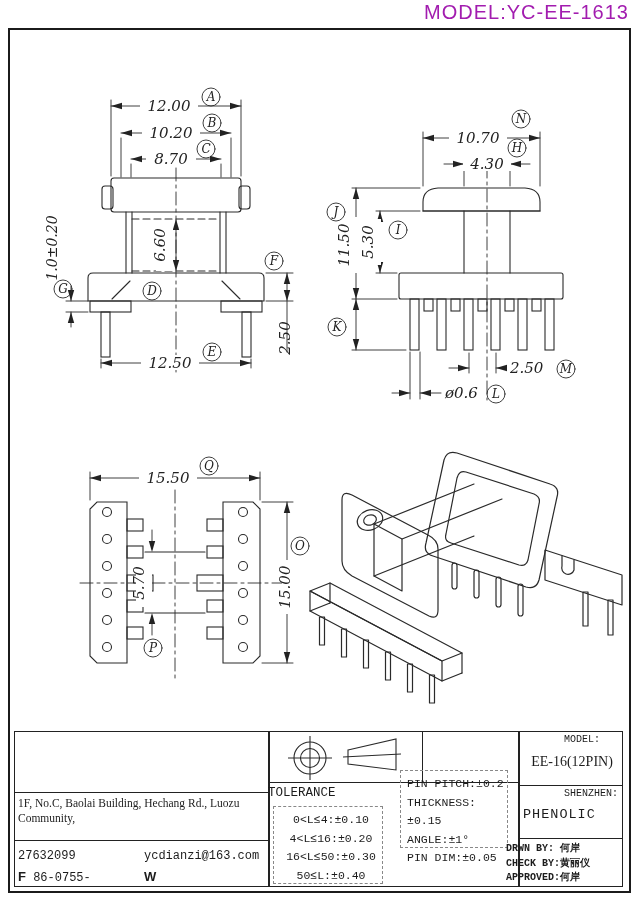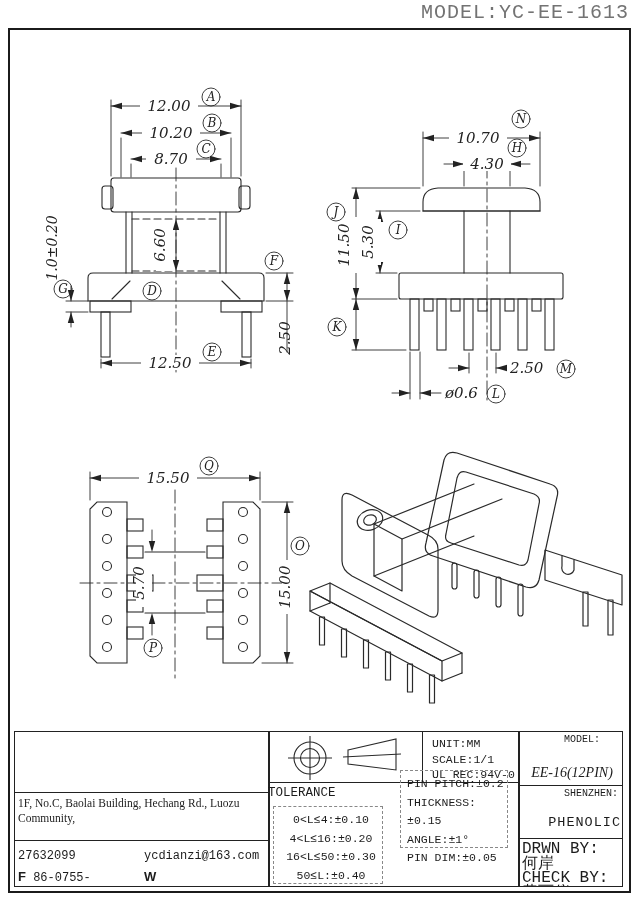--- a/index.html
+++ b/index.html
@@ -1,21 +1,21 @@
 <!DOCTYPE html>
 <html><head>
 <meta charset="utf-8">
 <style>
   html,body{margin:0;padding:0;background:#fff;}
   #page{position:relative;width:639px;height:900px;background:#fff;overflow:hidden;
         font-family:"Liberation Serif",serif;color:#1c1c1c;}
   #main-border{position:absolute;left:8px;top:28px;width:619px;height:861px;
         border:2px solid #1b1b1b;}
   #drawing-no{position:absolute;top:1px;right:10px;font-size:20px;letter-spacing:1px;
-        font-family:Liberation Mono, monospace;color:#737373;}
+        font-family:Liberation Sans, sans-serif;color:#a21caf;}
   svg text{fill:#222;}
   .dim{font:italic 15px "DejaVu Serif",serif;}
   .dimS{font:italic 14px "DejaVu Serif",serif;}
   .letter{font:italic 12px "DejaVu Serif",serif;}
   
   .tb{position:absolute;box-sizing:border-box;border:1.5px solid #222;}
   .tbline{position:absolute;background:#222;}
   .cell{position:absolute;box-sizing:border-box;overflow:hidden;}
   .company-cn{font-weight:bold;font-size:25px;letter-spacing:1px;line-height:1.05;
         font-family:"Liberation Serif",serif;}
@@ -355,45 +355,40 @@
   <div class="cell" style="left:270px;top:733px;width:150px;height:48px;">
     <svg width="150" height="48" viewBox="0 0 150 48" stroke="#2a2a2a" stroke-width="1.1" fill="none">
       <circle cx="40" cy="25" r="16"></circle>
       <circle cx="40" cy="25" r="9.5"></circle>
       <line x1="18" y1="25" x2="62" y2="25"></line>
       <line x1="40" y1="3" x2="40" y2="47"></line>
       <path d="M78,17 L126,6 L126,37 L78,31 Z"></path>
       <line x1="73" y1="24" x2="131" y2="21"></line>
     </svg>
   </div>
-  <div class="cell monotxt" style="left:432px;top:736px;width:86px;height:46px;font-size:11.5px;line-height:15.5px;">
-    <div>UNIT:MM</div>
-    <div>SCALE:1/1</div>
-    <div>UL REC:94V-0</div>
-  </div>
   <div class="cell monotxt" style="left:268px;top:786px;width:250px;height:16px;font-size:12.5px;text-align:left;">TOLERANCE</div>
   <div class="tolbox" style="left:273px;top:806px;width:110px;height:78px;text-align:center;">
     <div>0&lt;L≤4:±0.10</div>
     <div>4&lt;L≤16:±0.20</div>
     <div>16&lt;L≤50:±0.30</div>
     <div>50≤L:±0.40</div>
   </div>
   <div class="tolbox" style="left:400px;top:770px;width:108px;height:78px;">
     <div>PIN PITCH:±0.2</div>
     <div>THICKNESS:±0.15</div>
     <div>ANGLE:±1°</div>
     <div>PIN DIM:±0.05</div>
   </div>
 
   <div class="cell" style="left:523px;top:734px;width:98px;height:50px;">
     <div class="lbl">MODEL:</div>
-    <div style="font-size:14px;text-align:center;margin-top:20px;font-style:italic;">EE-16(12PIN)</div>
+    <div style="font-size:14px;text-align:center;margin-top:9px;">EE-16(12PIN)</div>
   </div>
   <div class="cell" style="left:523px;top:788px;width:98px;height:48px;">
     <div class="lbl">SHENZHEN:</div>
-    <div class="monotxt" style="font-size:13.5px;text-align:right;margin-top:16px;letter-spacing:1px;">PHENOLIC</div>
-  </div>
-  <div class="cell monotxt" style="left:522px;top:842px;width:100px;height:44px;font-size:16px;line-height:14.6px;">
+    <div class="monotxt" style="font-size:13.5px;text-align:left;margin-top:8px;letter-spacing:1px;">PHENOLIC</div>
+  </div>
+  <div class="cell monotxt" style="left:506px;top:842px;width:100px;height:44px;font-size:10px;line-height:14.6px;font-weight:bold;">
     <div><span>DRWN BY:</span> <span>何岸</span></div>
     <div><span>CHECK BY:</span><span>黄丽仪</span></div>
     <div><span>APPROVED:</span><span>何岸</span></div>
   </div>
 </div>
 
 </body></html>

